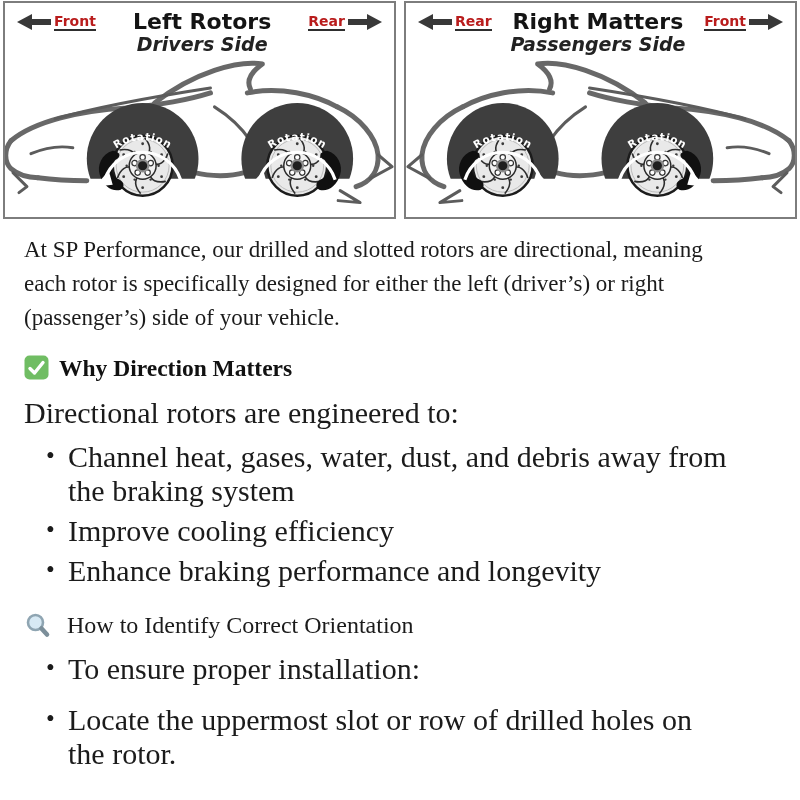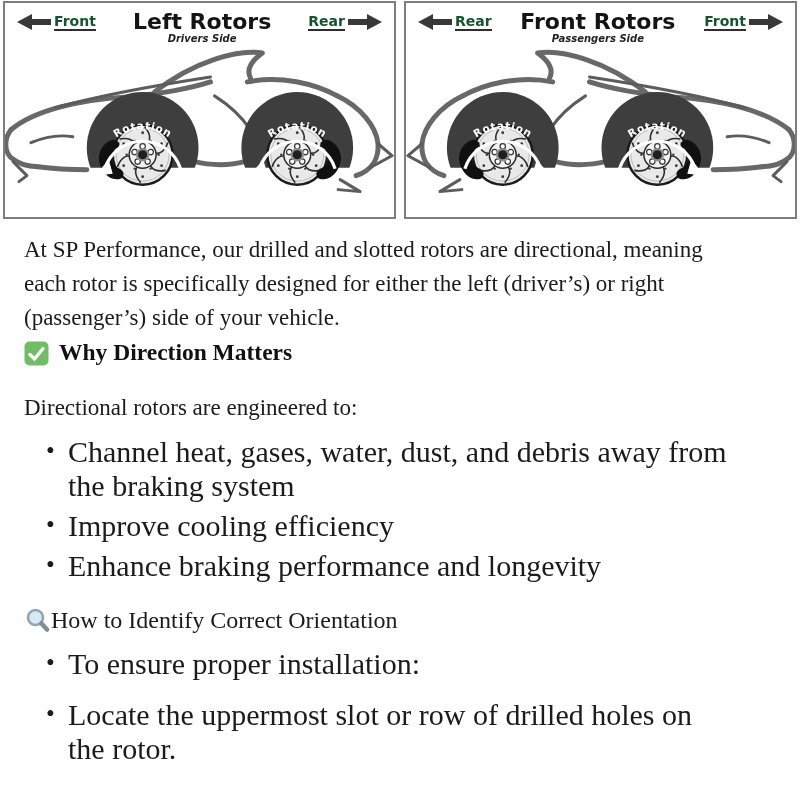--- a/index.html
+++ b/index.html
@@ -5,34 +5,34 @@
   html,body{margin:0;padding:0;background:#ffffff;}
   body{width:800px;height:800px;overflow:hidden;
        font-family:"Liberation Serif","DejaVu Serif",serif;color:#1b1b1b;}
 
   
   .diagram{display:flex;gap:8px;padding:1px 3px 0 3px;}
   .panel{flex:1;border:2px solid #7d7d7d;background:#fff;height:214px;overflow:hidden;}
   .panel-header{display:flex;align-items:flex-start;justify-content:space-between;
                 padding:7px 12px 0 12px;font-family:"DejaVu Sans","Liberation Sans",sans-serif;}
   .dir{display:flex;align-items:center;gap:3px;margin-top:3px;}
-  .dir-text{font-size:14px;font-weight:bold;color:#14532d;border-bottom:2px solid #2e2e2e;line-height:1.15;}
+  .dir-text{font-size:14px;font-weight:bold;color:#b91c1c;border-bottom:2px solid #2e2e2e;line-height:1.15;}
   .titles{text-align:center;margin-top:0;}
   .panel-title{font-size:22px;font-weight:bold;color:#141414;line-height:1.05;}
-  .panel-subtitle{font-size:10px;font-weight:bold;font-style:italic;color:#222;}
+  .panel-subtitle{font-size:19px;font-weight:bold;font-style:italic;color:#222;}
   .car-svg{display:block;width:100%;height:auto;margin-top:0;}
 
   
   article{padding:0 36px 0 24px;}
   .intro{font-size:23px;line-height:34px;max-width:700px;margin:14px 0 0 0;}
-  .h-bold{display:flex;align-items:flex-end;gap:10px;font-size:23.5px;font-weight:bold;
-          margin:4px 0 0 0;color:#111;}
-  .h-reg{display:flex;align-items:center;gap:0;font-size:24px;font-weight:normal;
+  .h-bold{display:flex;align-items:flex-start;gap:10px;font-size:23.5px;font-weight:bold;
+          margin:20px 0 0 0;color:#111;}
+  .h-reg{display:flex;align-items:center;gap:16px;font-size:24px;font-weight:normal;
          margin:24px 0 0 0;color:#1b1b1b;text-align:center;}
-  .lead{font-size:23px;line-height:34px;margin:25px 0 0 0;}
+  .lead{font-size:30px;line-height:34px;margin:14px 0 0 0;}
   ul{list-style:none;margin:10px 0 0 0;padding:0 0 0 22px;}
   ul.second{margin-top:13px;}
   li{position:relative;padding-left:22px;font-size:30px;line-height:34px;max-width:663px;}
   li + li{margin-top:6px;}
   ul.second li + li{margin-top:17px;}
   li::before{content:"\2022";position:absolute;left:0;top:-1px;font-size:25px;}
   .emoji-icon{display:inline-flex;flex:none;}
   .hidden-defs{position:absolute;width:0;height:0;}
 </style>
 </head>
@@ -169,21 +169,21 @@
     <div class="panel-header">
       <span class="dir">
         <span class="emoji-icon">
           <svg width="34" height="16" viewBox="0 0 34 16">
               <polygon points="0,8 15,0 15,5 34,5 34,11 15,11 15,16" fill="#383838"></polygon>
             </svg>
         </span>
         <span class="dir-text">Rear</span>
       </span>
       <div class="titles">
-        <div class="panel-title">Front Rotors</div>
+        <div class="panel-title">Right Matters</div>
         <div class="panel-subtitle">Passengers Side</div>
       </div>
       <span class="dir">
         <span class="dir-text">Front</span>
         <span class="emoji-icon">
           <svg width="34" height="16" viewBox="0 0 34 16">
               <polygon points="34,8 19,0 19,5 0,5 0,11 19,11 19,16" fill="#383838"></polygon>
             </svg>
         </span>
       </span>

